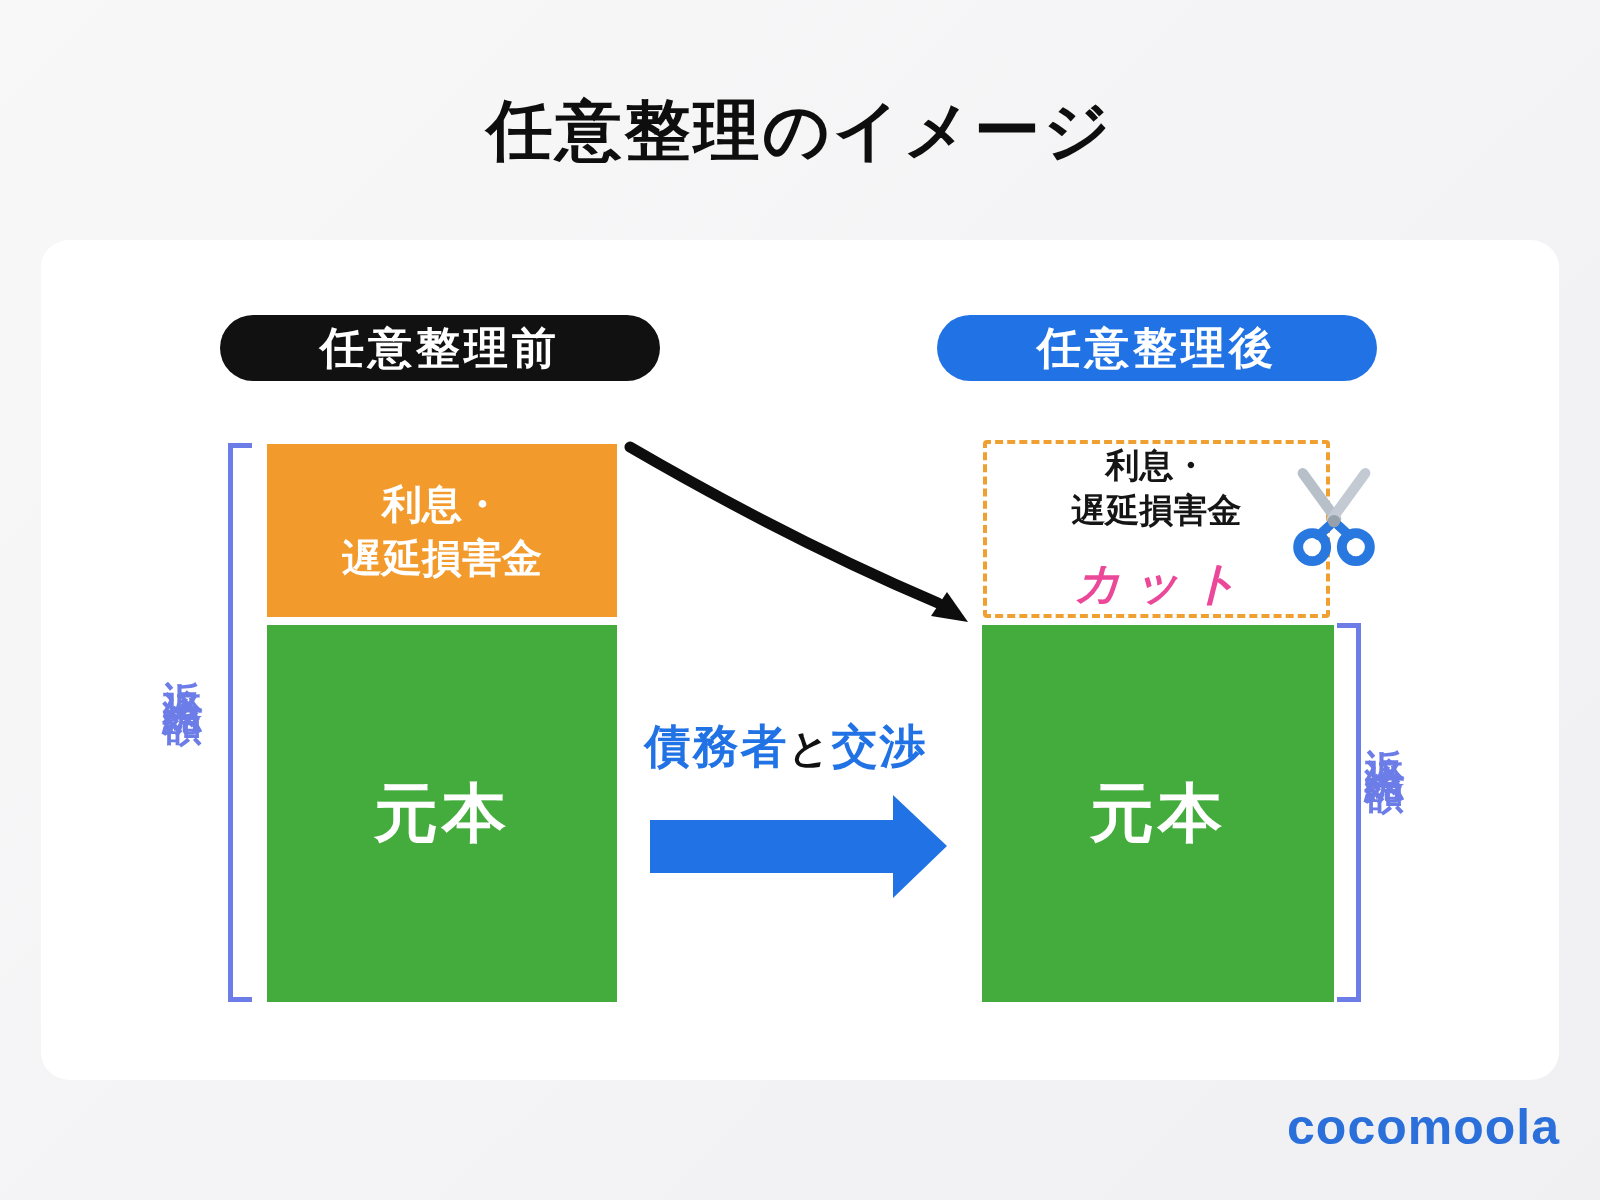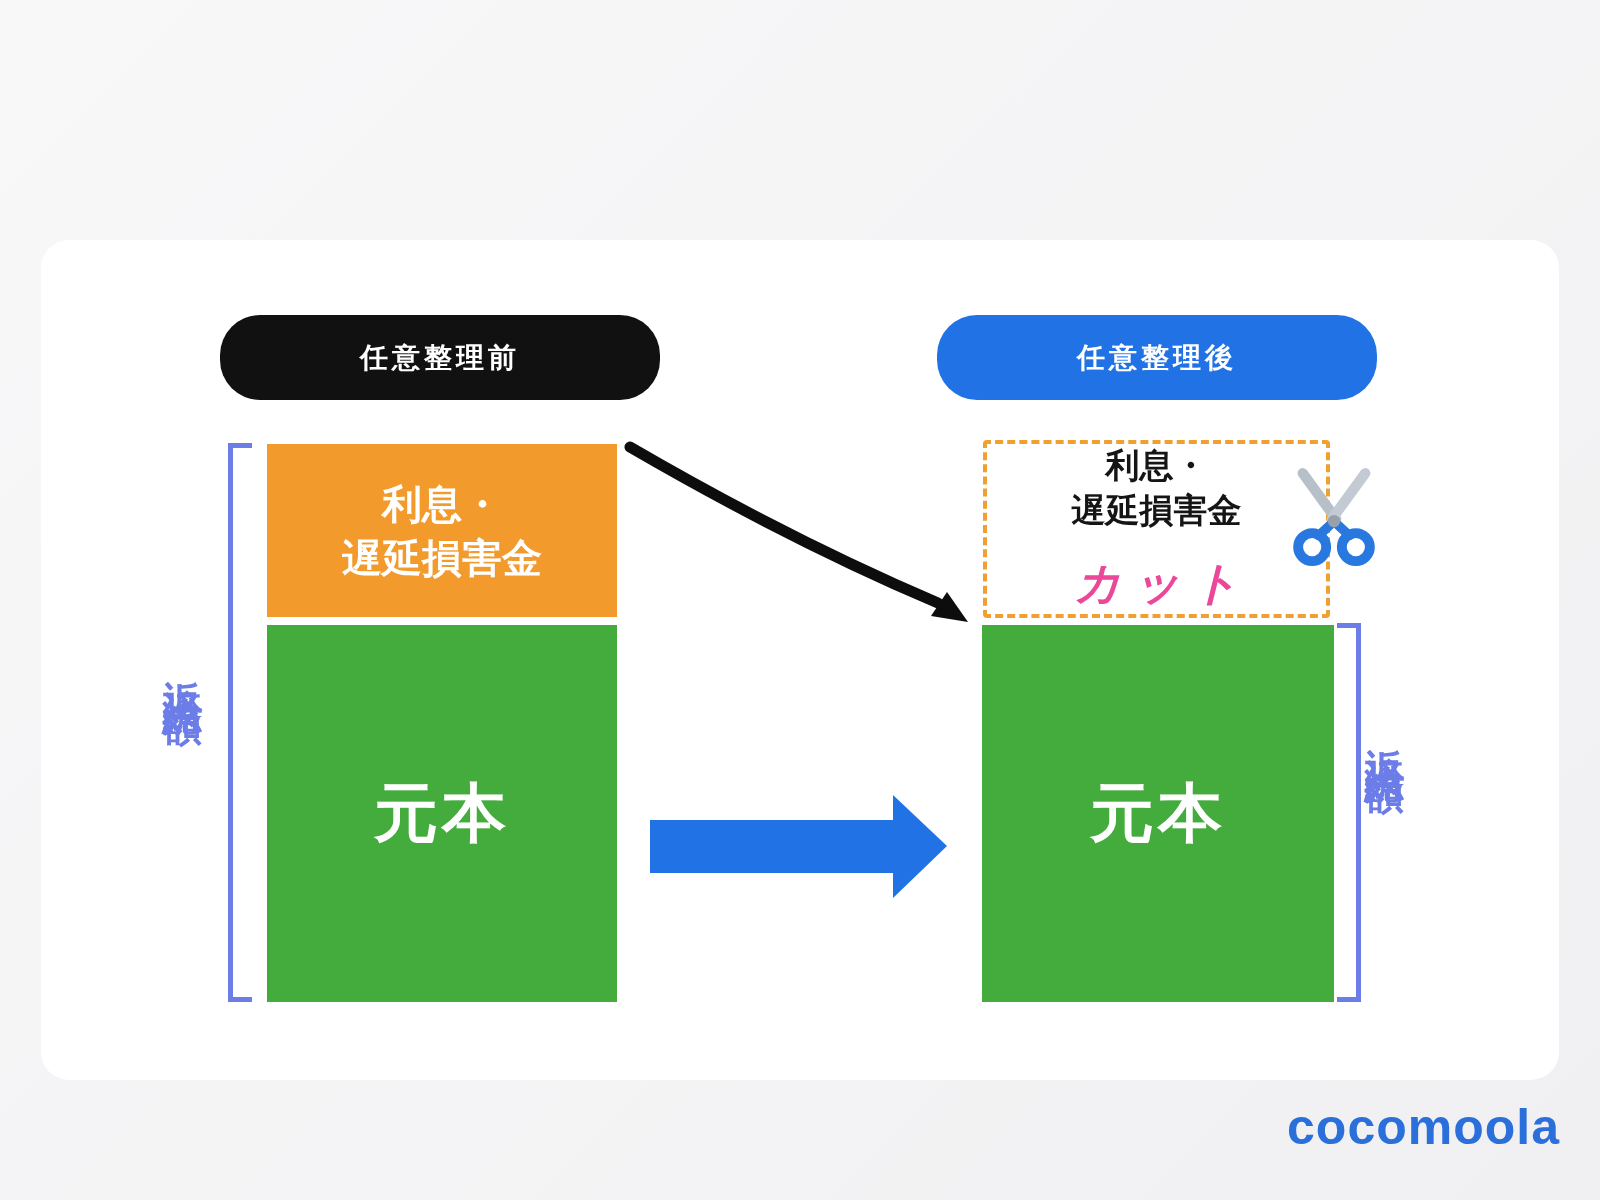--- a/index.html
+++ b/index.html
@@ -16,23 +16,23 @@
     letter-spacing:3px;
   }
 
   .card{
     position:absolute;left:41px;top:240px;width:1518px;height:840px;
     background:#ffffff;border-radius:28px;
   }
 
   
   .pill{
-    position:absolute;height:85px;border-radius:40px;
+    position:absolute;height:66px;border-radius:40px;
     display:flex;align-items:center;justify-content:center;
-    color:#ffffff;font-size:28px;font-weight:800;letter-spacing:4px;
+    color:#ffffff;font-size:44px;font-weight:800;letter-spacing:4px;
   }
   .pill-before{left:220px;top:315px;width:440px;background:#111111;}
   .pill-after{left:937px;top:315px;width:440px;background:#2173e5;}
 
   
   .seg{position:absolute;display:flex;flex-direction:column;align-items:center;justify-content:center;}
   .interest-box{
     left:267px;top:444px;width:350px;height:173px;background:#f39a2d;
     color:#ffffff;font-size:40px;font-weight:800;line-height:1.35;text-align:center;
   }
@@ -86,36 +86,40 @@
     position:absolute;left:1240px;top:1098px;width:320px;
     text-align:right;font-size:50px;font-weight:800;color:#2b6fdb;
     font-family:Liberation Sans, sans-serif;letter-spacing:1px;
   }
 </style>
 </head>
 <body>
 
 <div class="stage">
 
+  <h1 class="page-title">任意整理のイメージ</h1>
 
   <div class="card"></div>
 
   <div class="pill pill-before">任意整理前</div>
   <div class="pill pill-after">任意整理後</div>
 
   <div class="seg interest-box">
     <div>利息・</div>
     <div>遅延損害金</div>
   </div>
   <div class="seg principal-box principal-before">
     <span>元本</span>
   </div>
   <div class="bracket bracket-left"></div>
   <div class="vlabel vlabel-left">返済総額</div>
 
+  <div class="nego">
+    <span class="blue">債務者</span><span class="dark">と</span><span class="blue">交渉</span>
+  </div>
 
   <div class="dashed-box">
     <div class="bk">利息・</div>
     <div class="bk">遅延損害金</div>
     <div class="cut">カット</div>
   </div>
 
   <div class="seg principal-box principal-after">
     <span>元本</span>
   </div>

